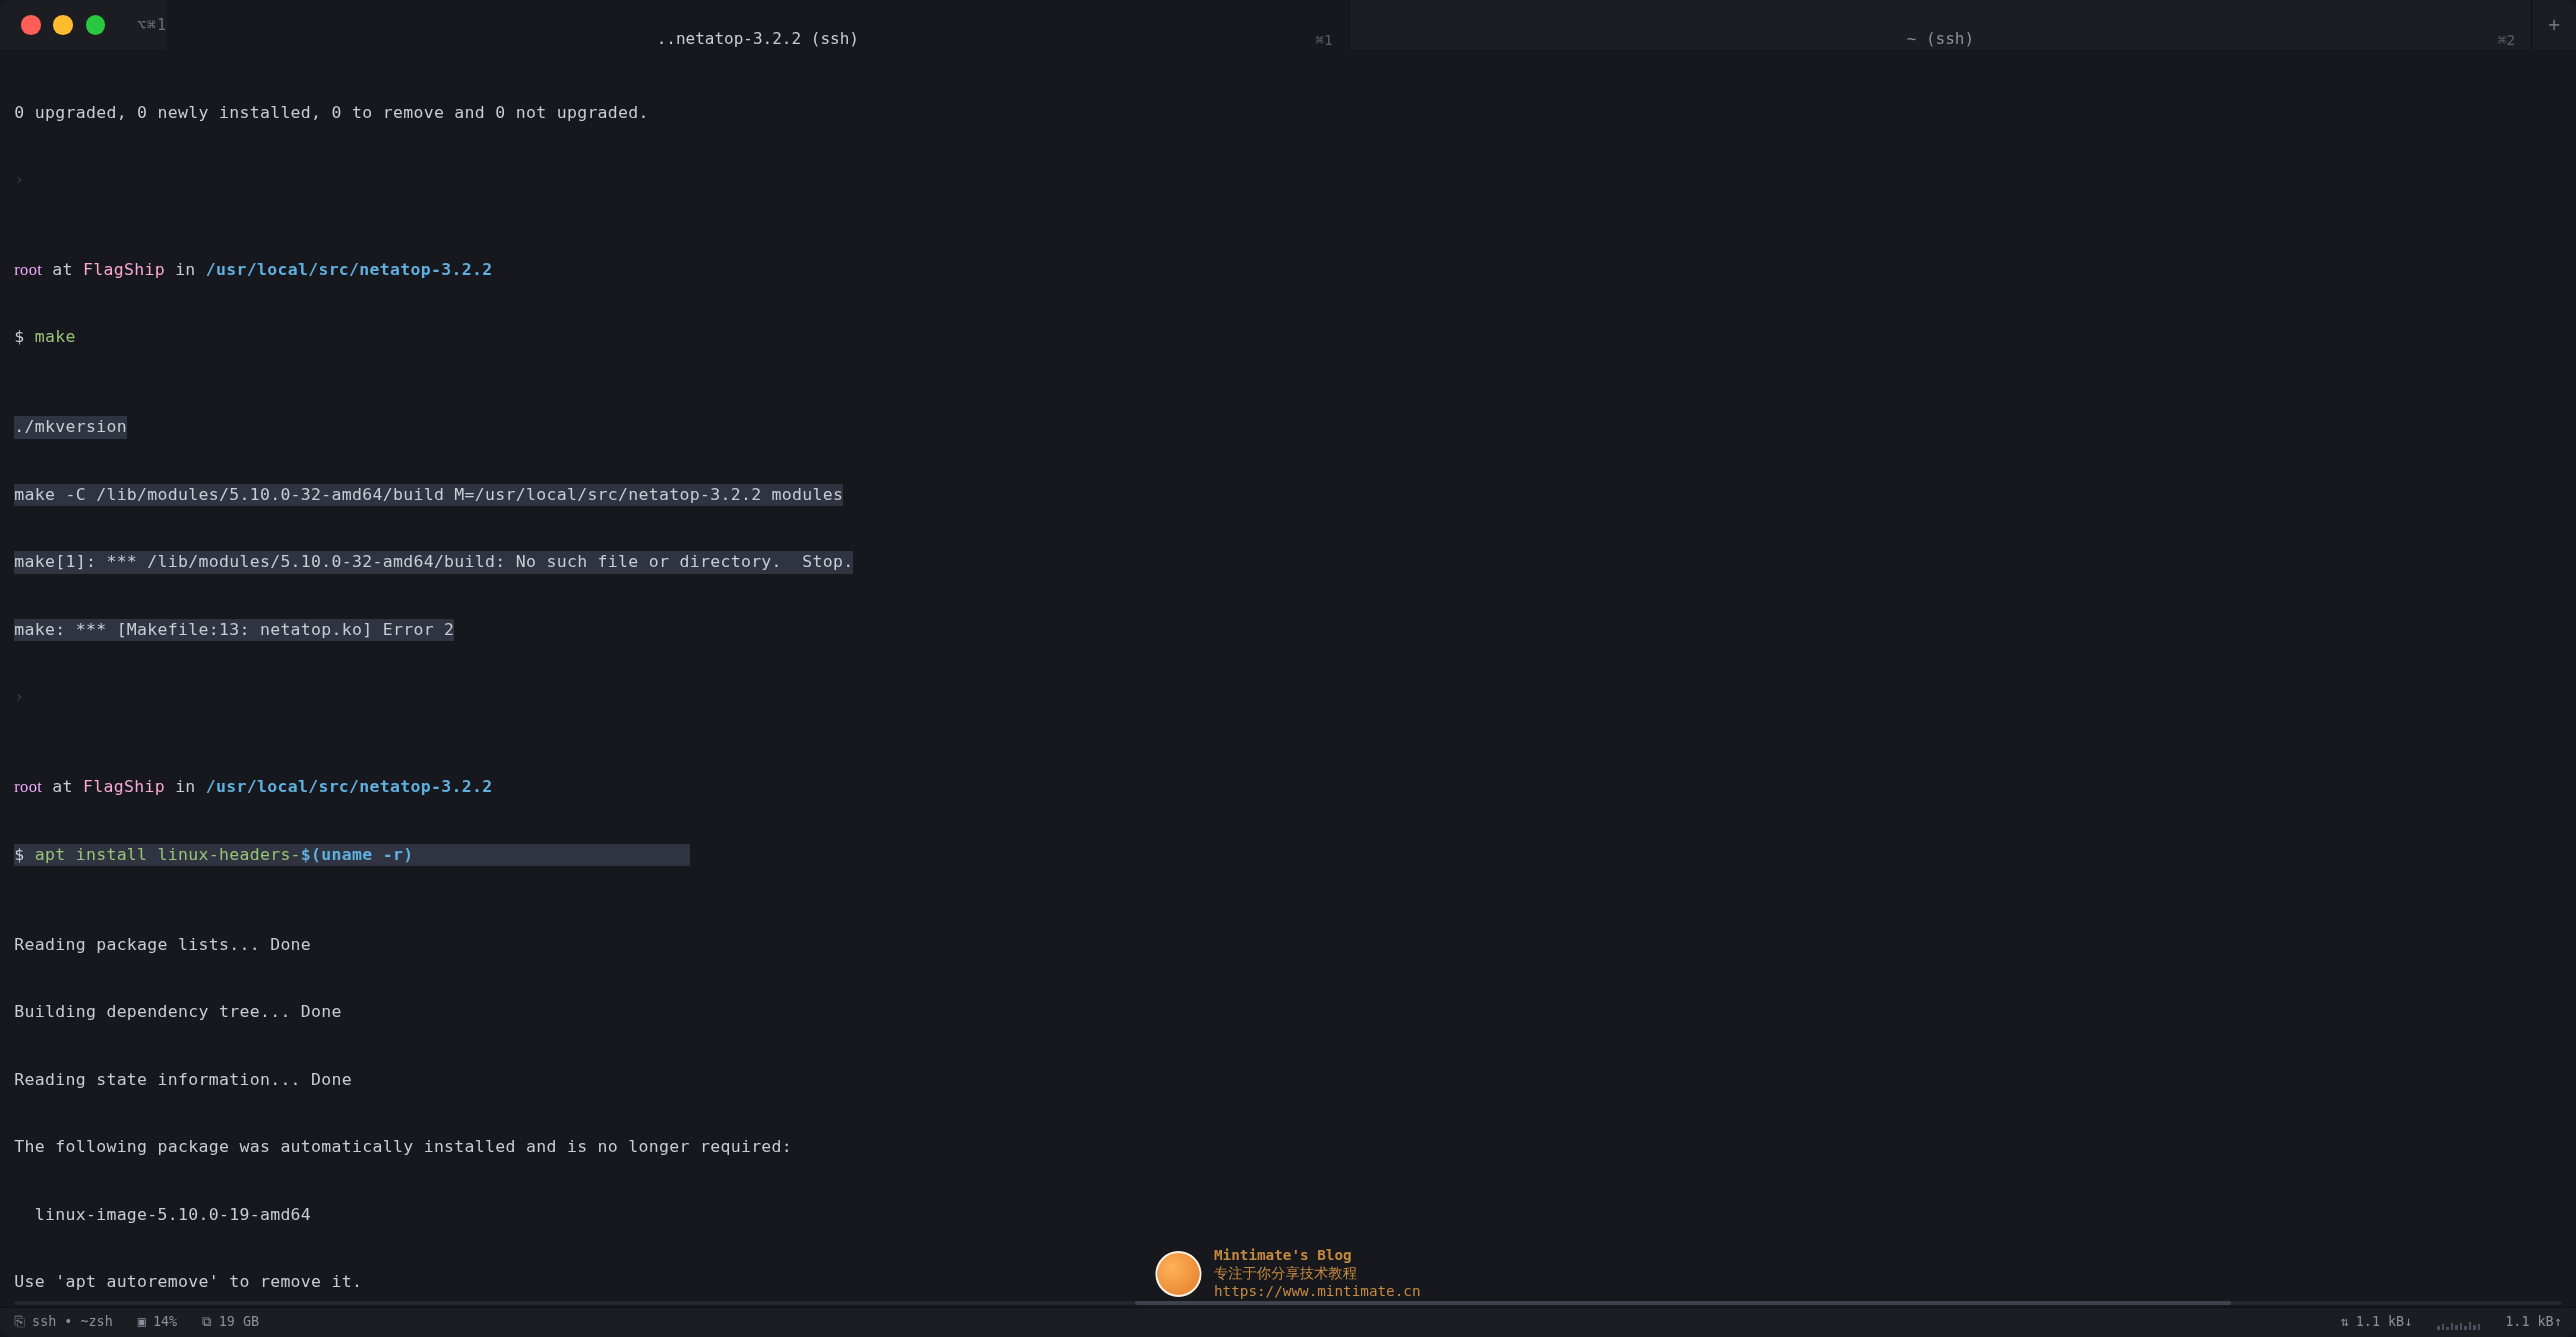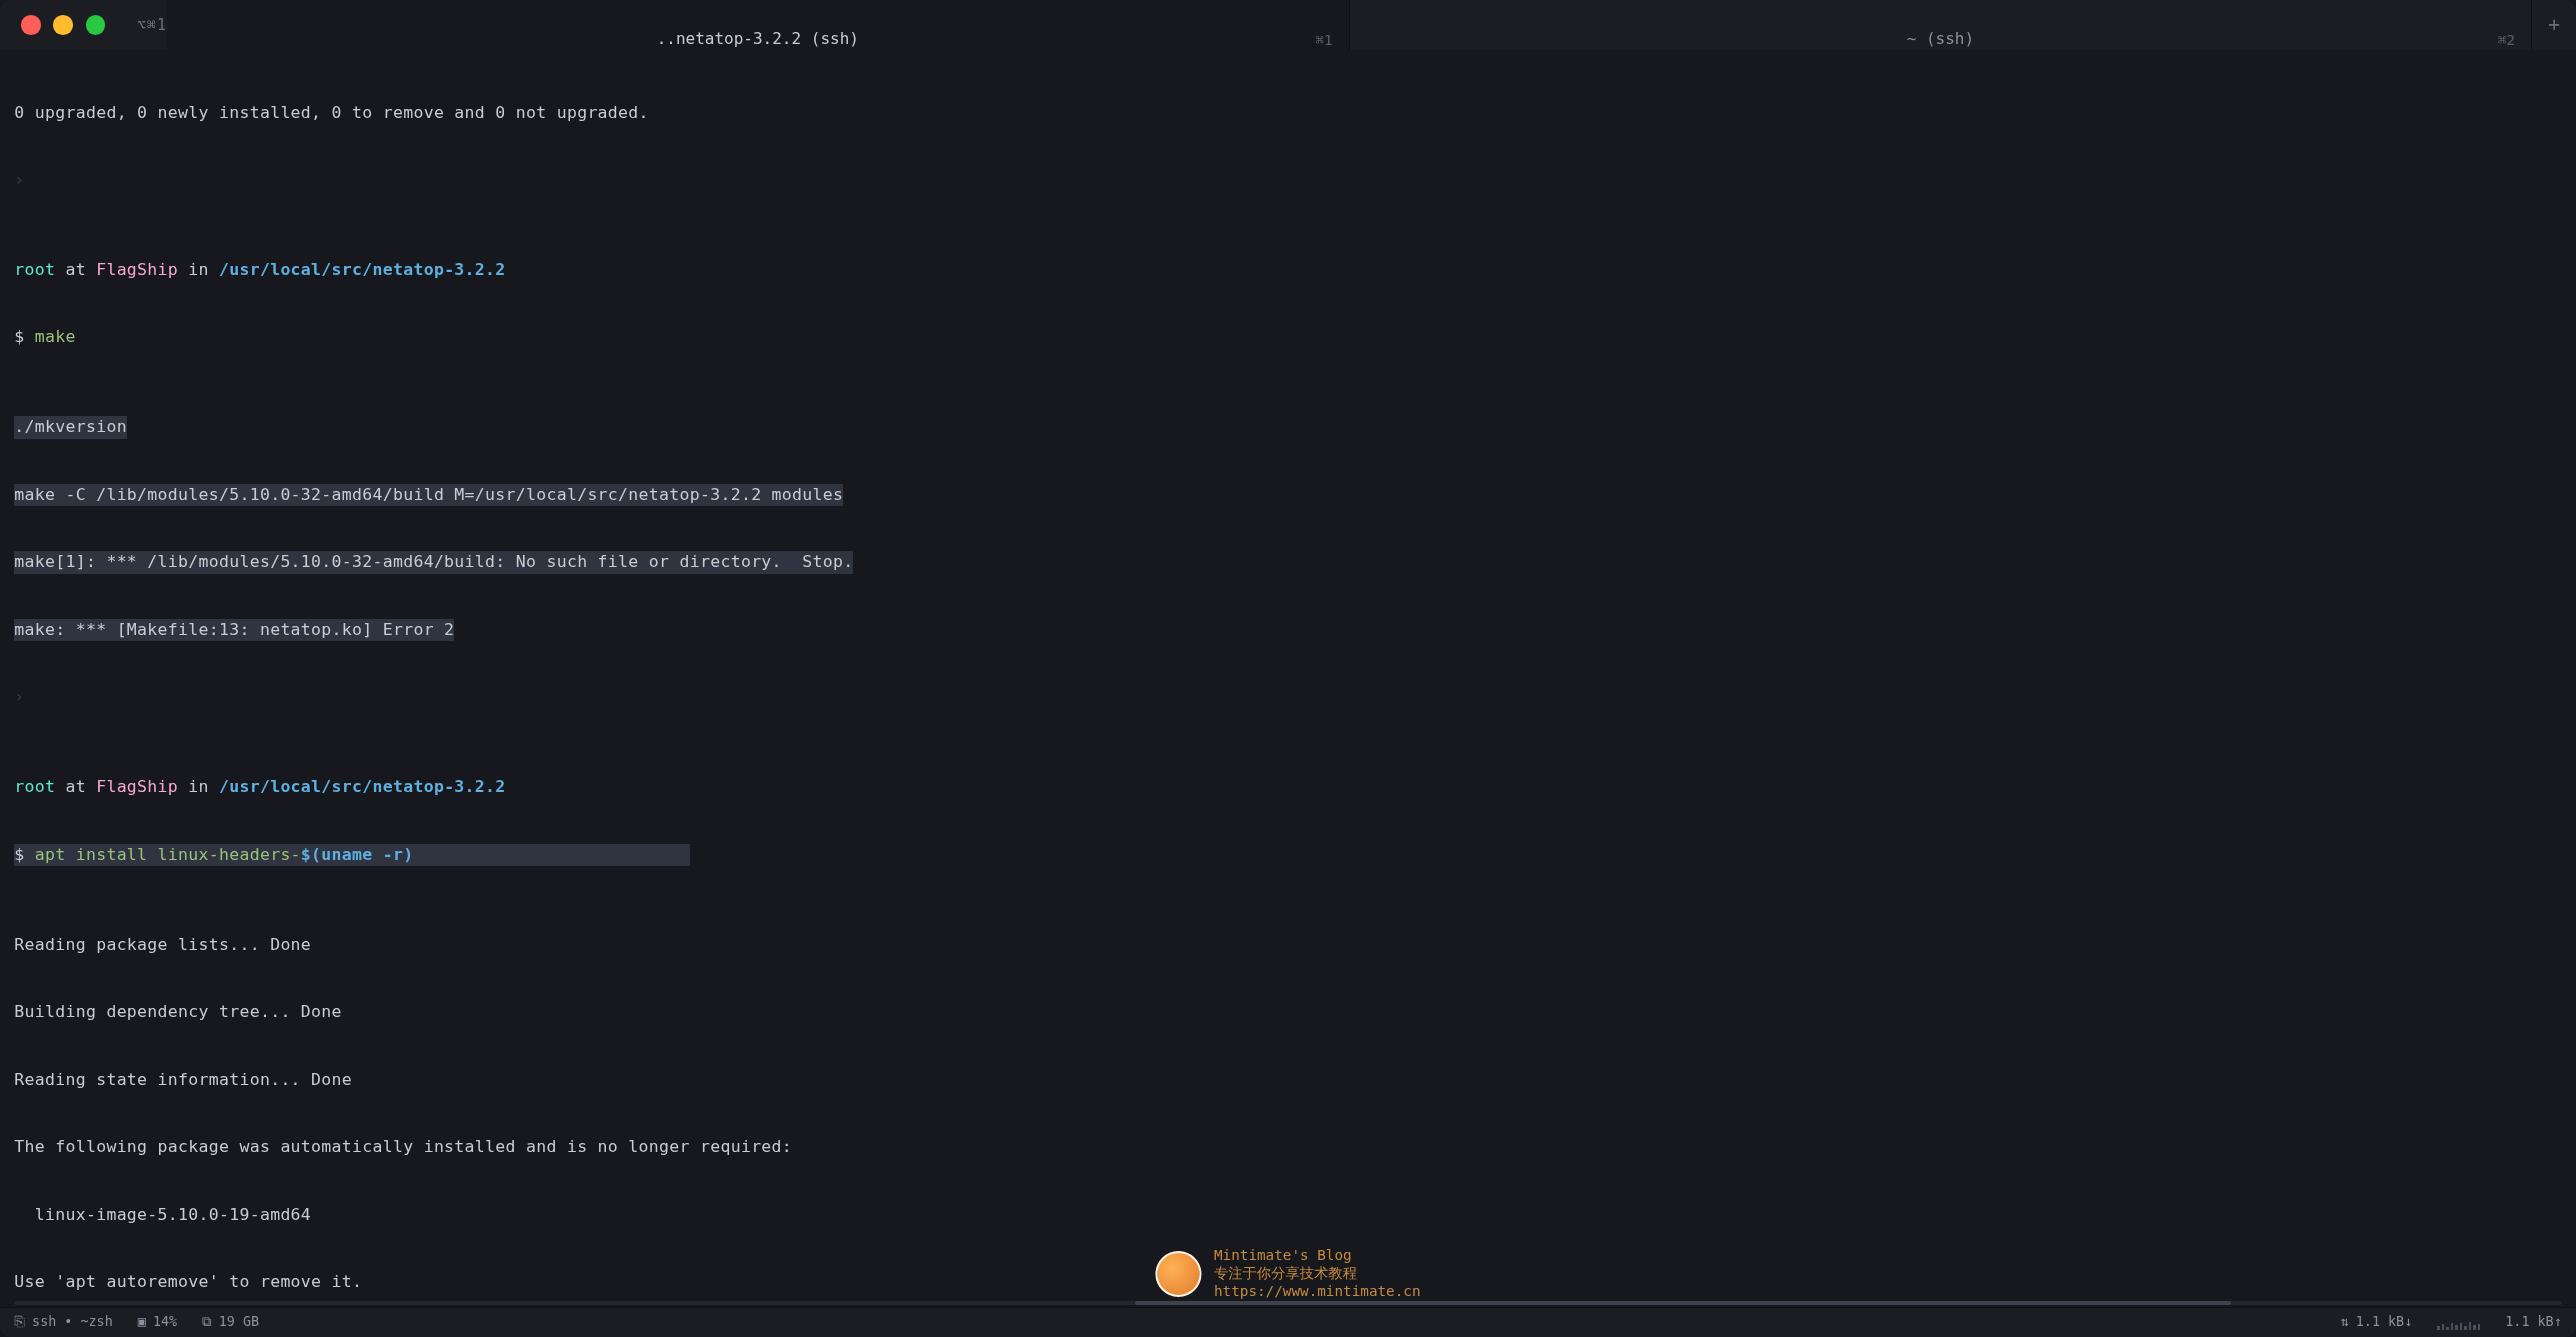--- a/index.html
+++ b/index.html
@@ -54,21 +54,21 @@
 .terminal {
   flex: 1;
   padding: 7.1px 14.3px 0 14.3px;
   white-space: pre;
   font-size: 16.5px;
   letter-spacing: 0.3px;
   overflow: hidden;
 }
 .line { min-height: 23px; }
 .c-gray   { color: #c8ccd4; }
-.c-red    { color: #5eead4; }
+.c-red    { color: #f0abfc; font-family: Liberation Serif, serif; }
 .c-blue   { color: #5fb0e0; font-weight: bold; }
 .c-green  { color: #98c379; }
 .c-yellow { color: #f9a8d4; }
 .sel { background: #2f3440; }
 .sel-line { display:inline-block; }
 .prompt-arrow { color:#3a3f4a; margin-right:1.8px;}
 
 .statusbar {
   height: 30px;
   background: #1b1d23;
@@ -107,21 +107,21 @@
   bottom: 36px; left: 50%; transform: translateX(-50%);
   display:flex; align-items:center; gap:12.5px;
   pointer-events:none;
 }
 .watermark .logo {
   width: 46px; height:46px; border-radius:50%;
   background: radial-gradient(circle at 35% 35%, #ffb257, #e07b2a);
   border:2.7px solid #fff3e5;
 }
 .watermark .txt { font-size:14.3px; color:#c58a3e; line-height:1.25; }
-.watermark .txt div:first-child { font-weight:400; }
+.watermark .txt div:first-child { font-weight:700; }
 </style>
 </head>
 <body>
 
 <div class="window">
 
   <div class="titlebar">
     <div class="traffic-lights">
       <div class="tl red"></div>
       <div class="tl yellow"></div>

